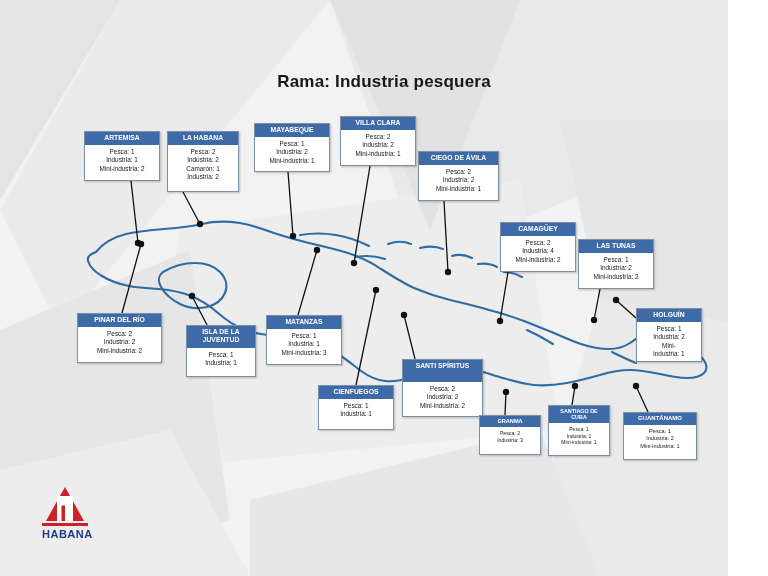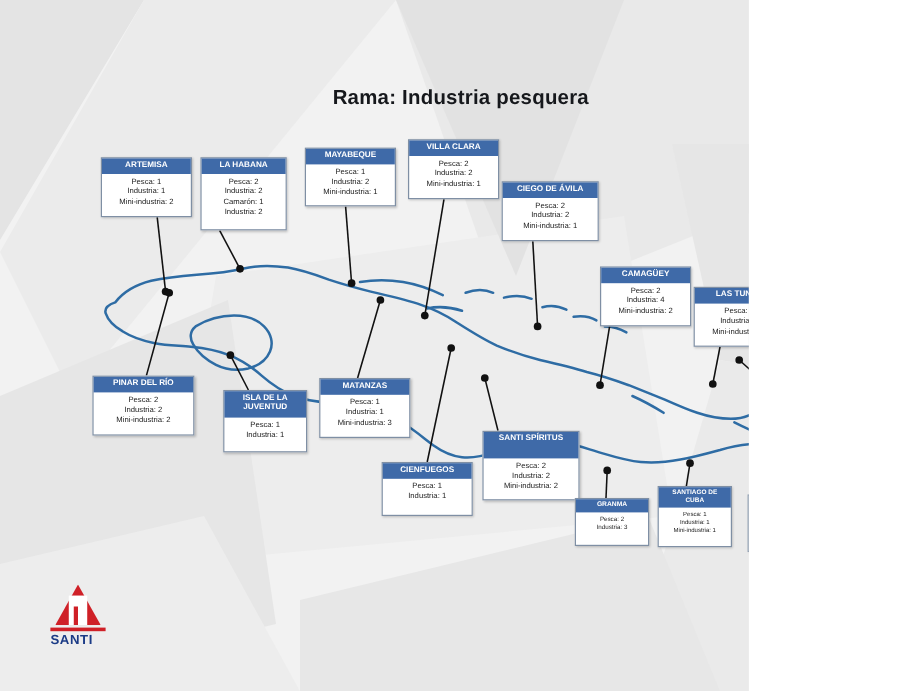--- a/index.html
+++ b/index.html
@@ -8,21 +8,21 @@
   }
   body {
     width: 768px;
     height: 576px;
     font-family: "Liberation Sans", sans-serif;
     background: #ffffff;
     overflow: hidden;
   }
   #stage {
     position: relative;
-    width: 624px;
+    width: 728px;
     height: 576px;
     background: #f2f2f2;
     overflow: hidden;
   }
   #bg-shapes {
     position: absolute;
     left: 0; top: 0;
     width: 768px;
     height: 576px;
   }
@@ -343,16 +343,16 @@
           <div>Industria: 2</div>
           <div>Mini-industria: 1</div>
         </div>
       </div>
     </div>
 
   <div id="logo">
     <div id="logo-mark"></div>
     <div id="logo-mark-inner"></div>
     <div id="logo-bar"></div>
-    <div id="logo-text">SANTI</div>
+    <div id="logo-text">HABANA</div>
   </div>
 
 </div>
 
 </body></html>

